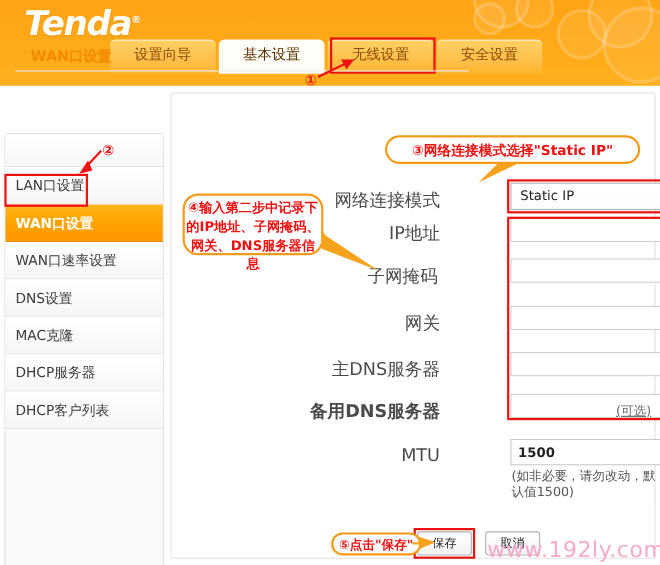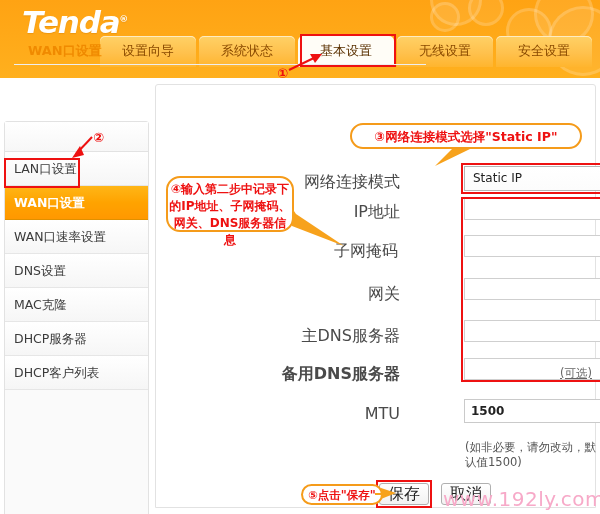--- a/index.html
+++ b/index.html
@@ -204,21 +204,20 @@
     color: #666;
     font-family: "DejaVu Sans", sans-serif;
     text-decoration: underline;
   }
   .mtu-hint {
     position: absolute;
     left: 465px; top: 425px;
     font-size: 11.5px;
     color: #555;
     font-family: "DejaVu Sans", sans-serif;
-    margin-top: 15px;
   }
 
   
   .rbox {
     position: absolute;
     border: 2px solid #ee1111;
     box-sizing: border-box;
     pointer-events: none;
   }
   .rbox-select { left: 461px; top: 163px; width: 196px; height: 31px; }
@@ -226,21 +225,21 @@
   .rbox-save   { left: 376px; top: 480px; width: 56px; height: 28px; }
 
   
   .btn {
     position: absolute;
     top: 483px;
     width: 50px;
     height: 22px;
     line-height: 20px;
     text-align: center;
-    font-size: 16px;
+    font-size: 11px;
     color: #222;
     border: 1px solid #b0b0b0;
     border-radius: 3px;
     background: linear-gradient(180deg,#ffffff 0%, #f2f2f2 100%);
     box-sizing: border-box;
     font-family: "DejaVu Sans", sans-serif;
   }
   .btn-save { left: 379px; }
   .btn-cancel { left: 441px; }
 
@@ -314,21 +313,20 @@
       <i class="hc5"></i>
       <i class="hc6"></i>
   </div>
   <div class="logo">
     <span>Tenda</span><sup>®</sup>
   </div>
 </div>
 
 <div class="tabbar">
   <div class="tab">设置向导</div>
-  <div class="tab">系统状态</div>
   <div class="tab active">基本设置</div>
   <div class="tab">无线设置</div>
   <div class="tab">安全设置</div>
 </div>
 <div class="tab-hl"></div>
 <div class="step-num sn1">①</div>
 
 <div class="sidebar">
   <div class="side-head"></div>
   <div class="side-item">LAN口设置</div>

